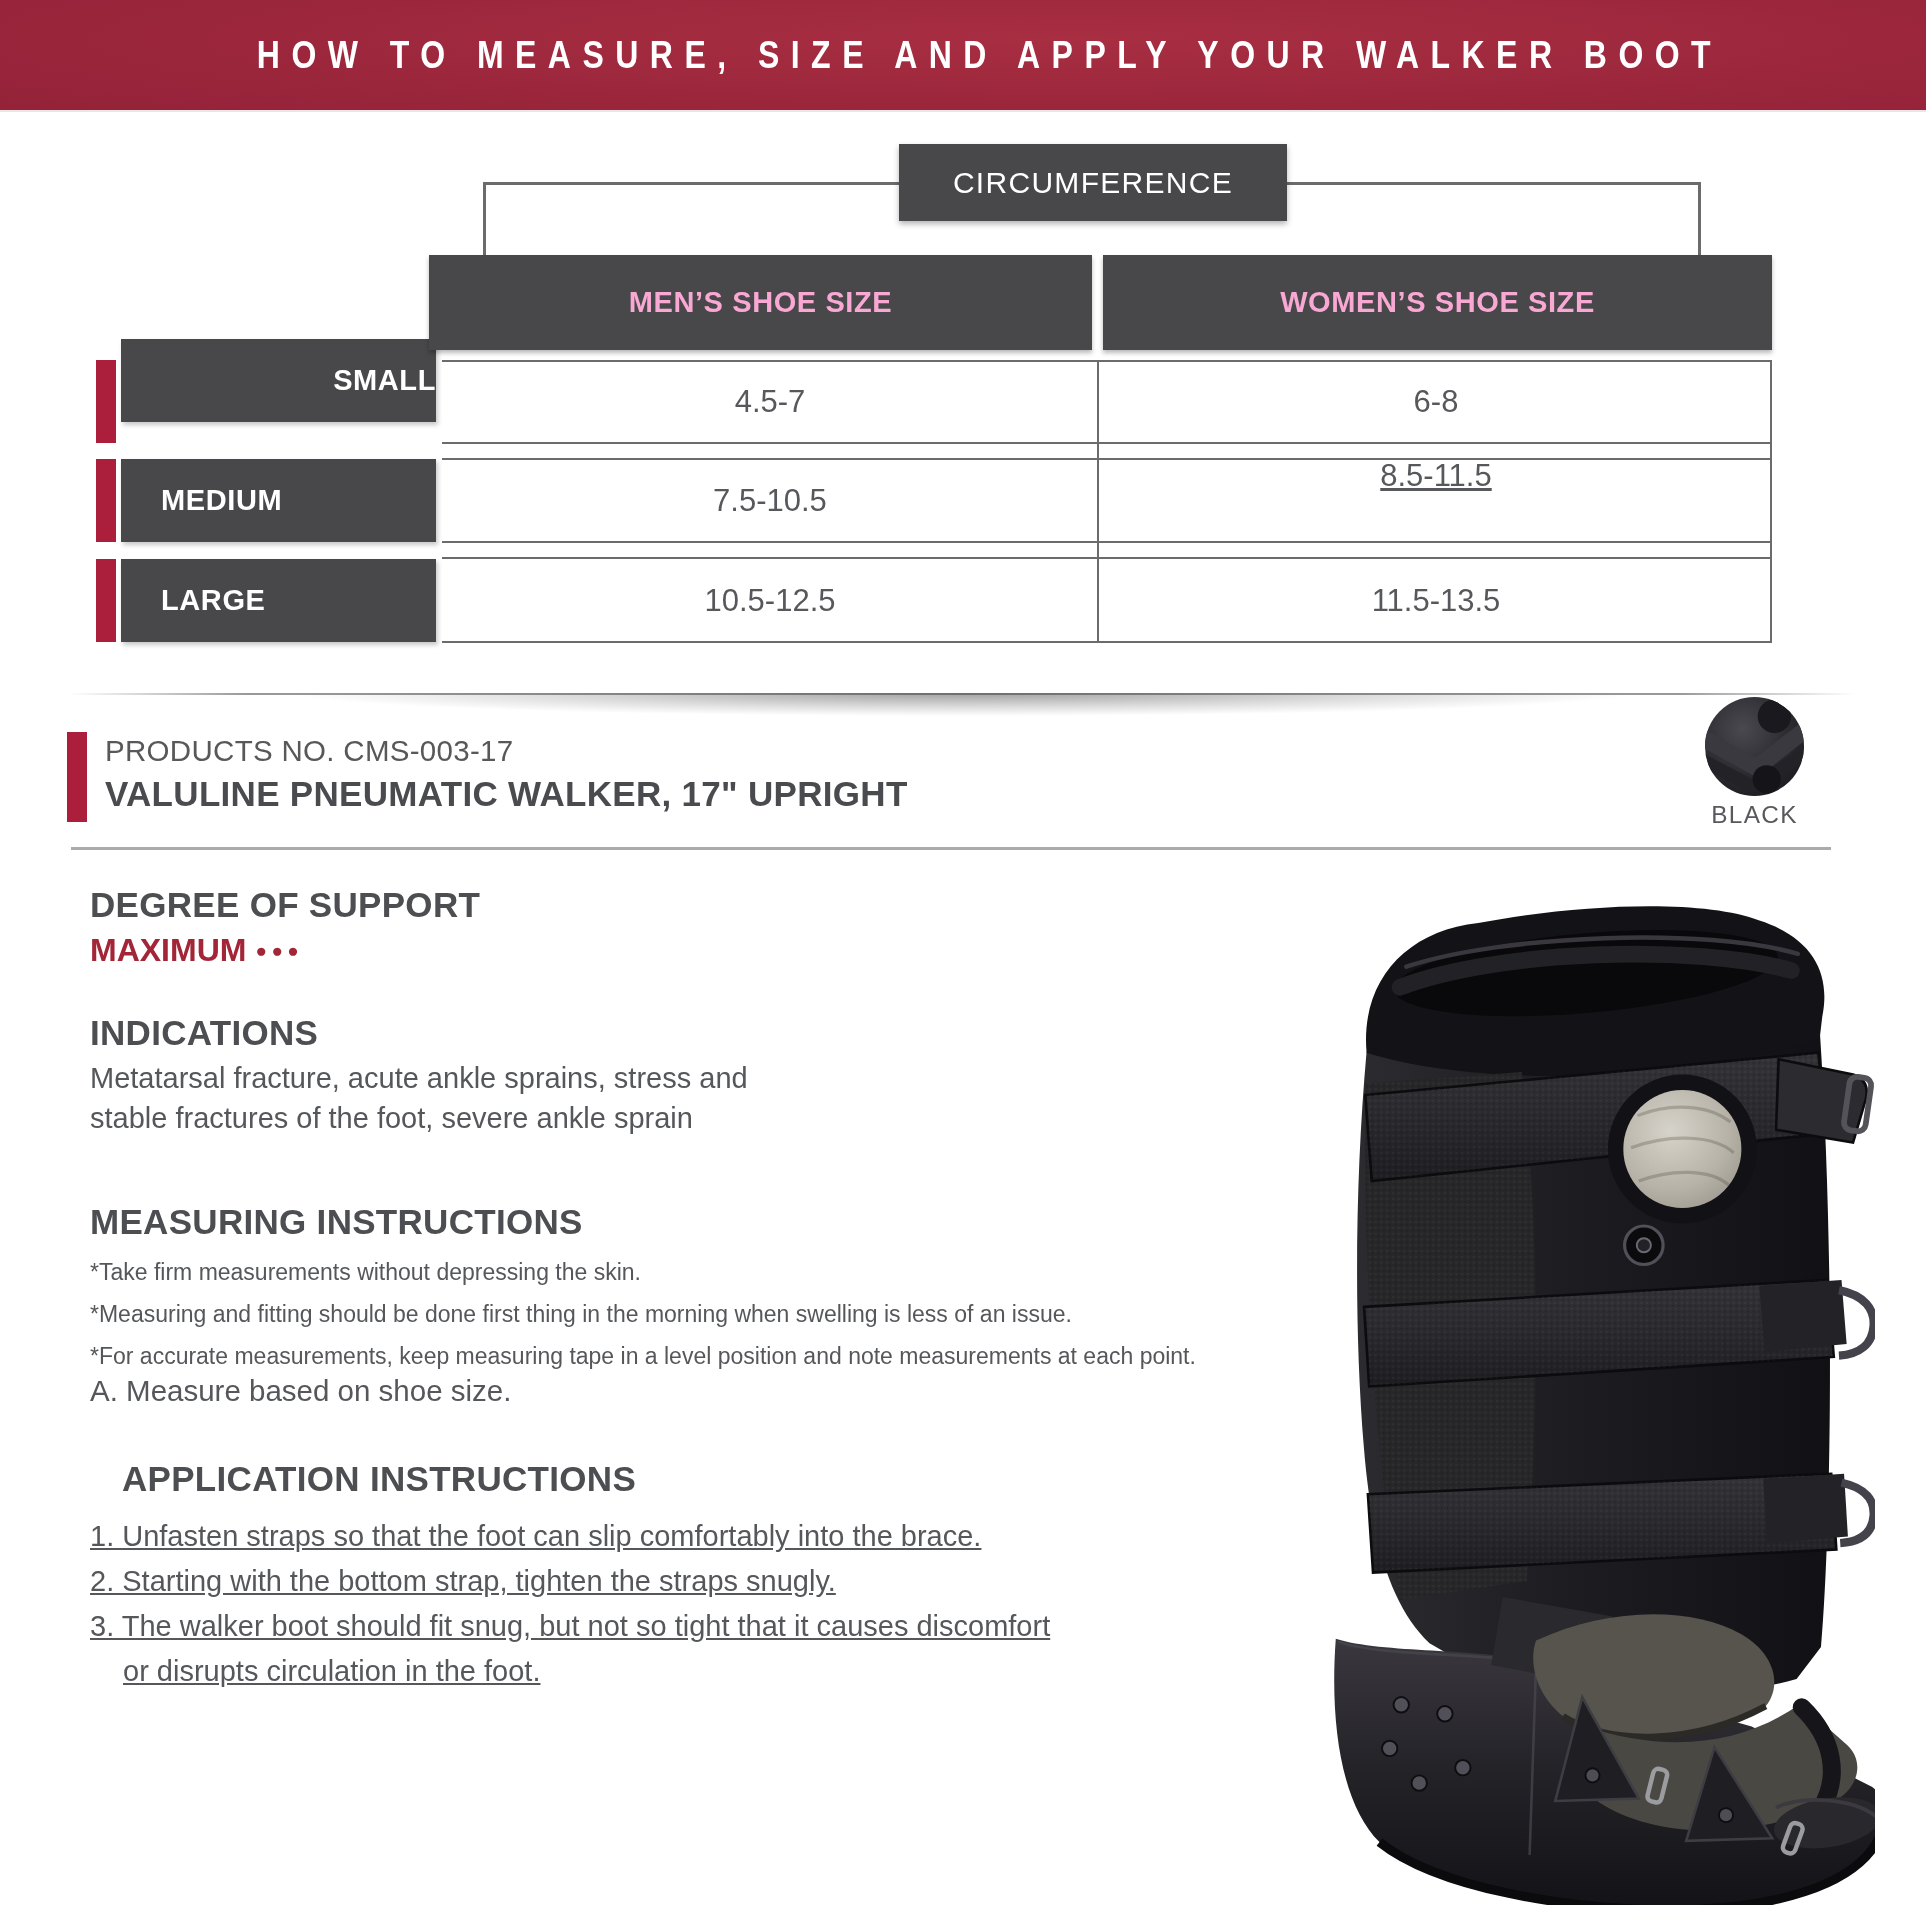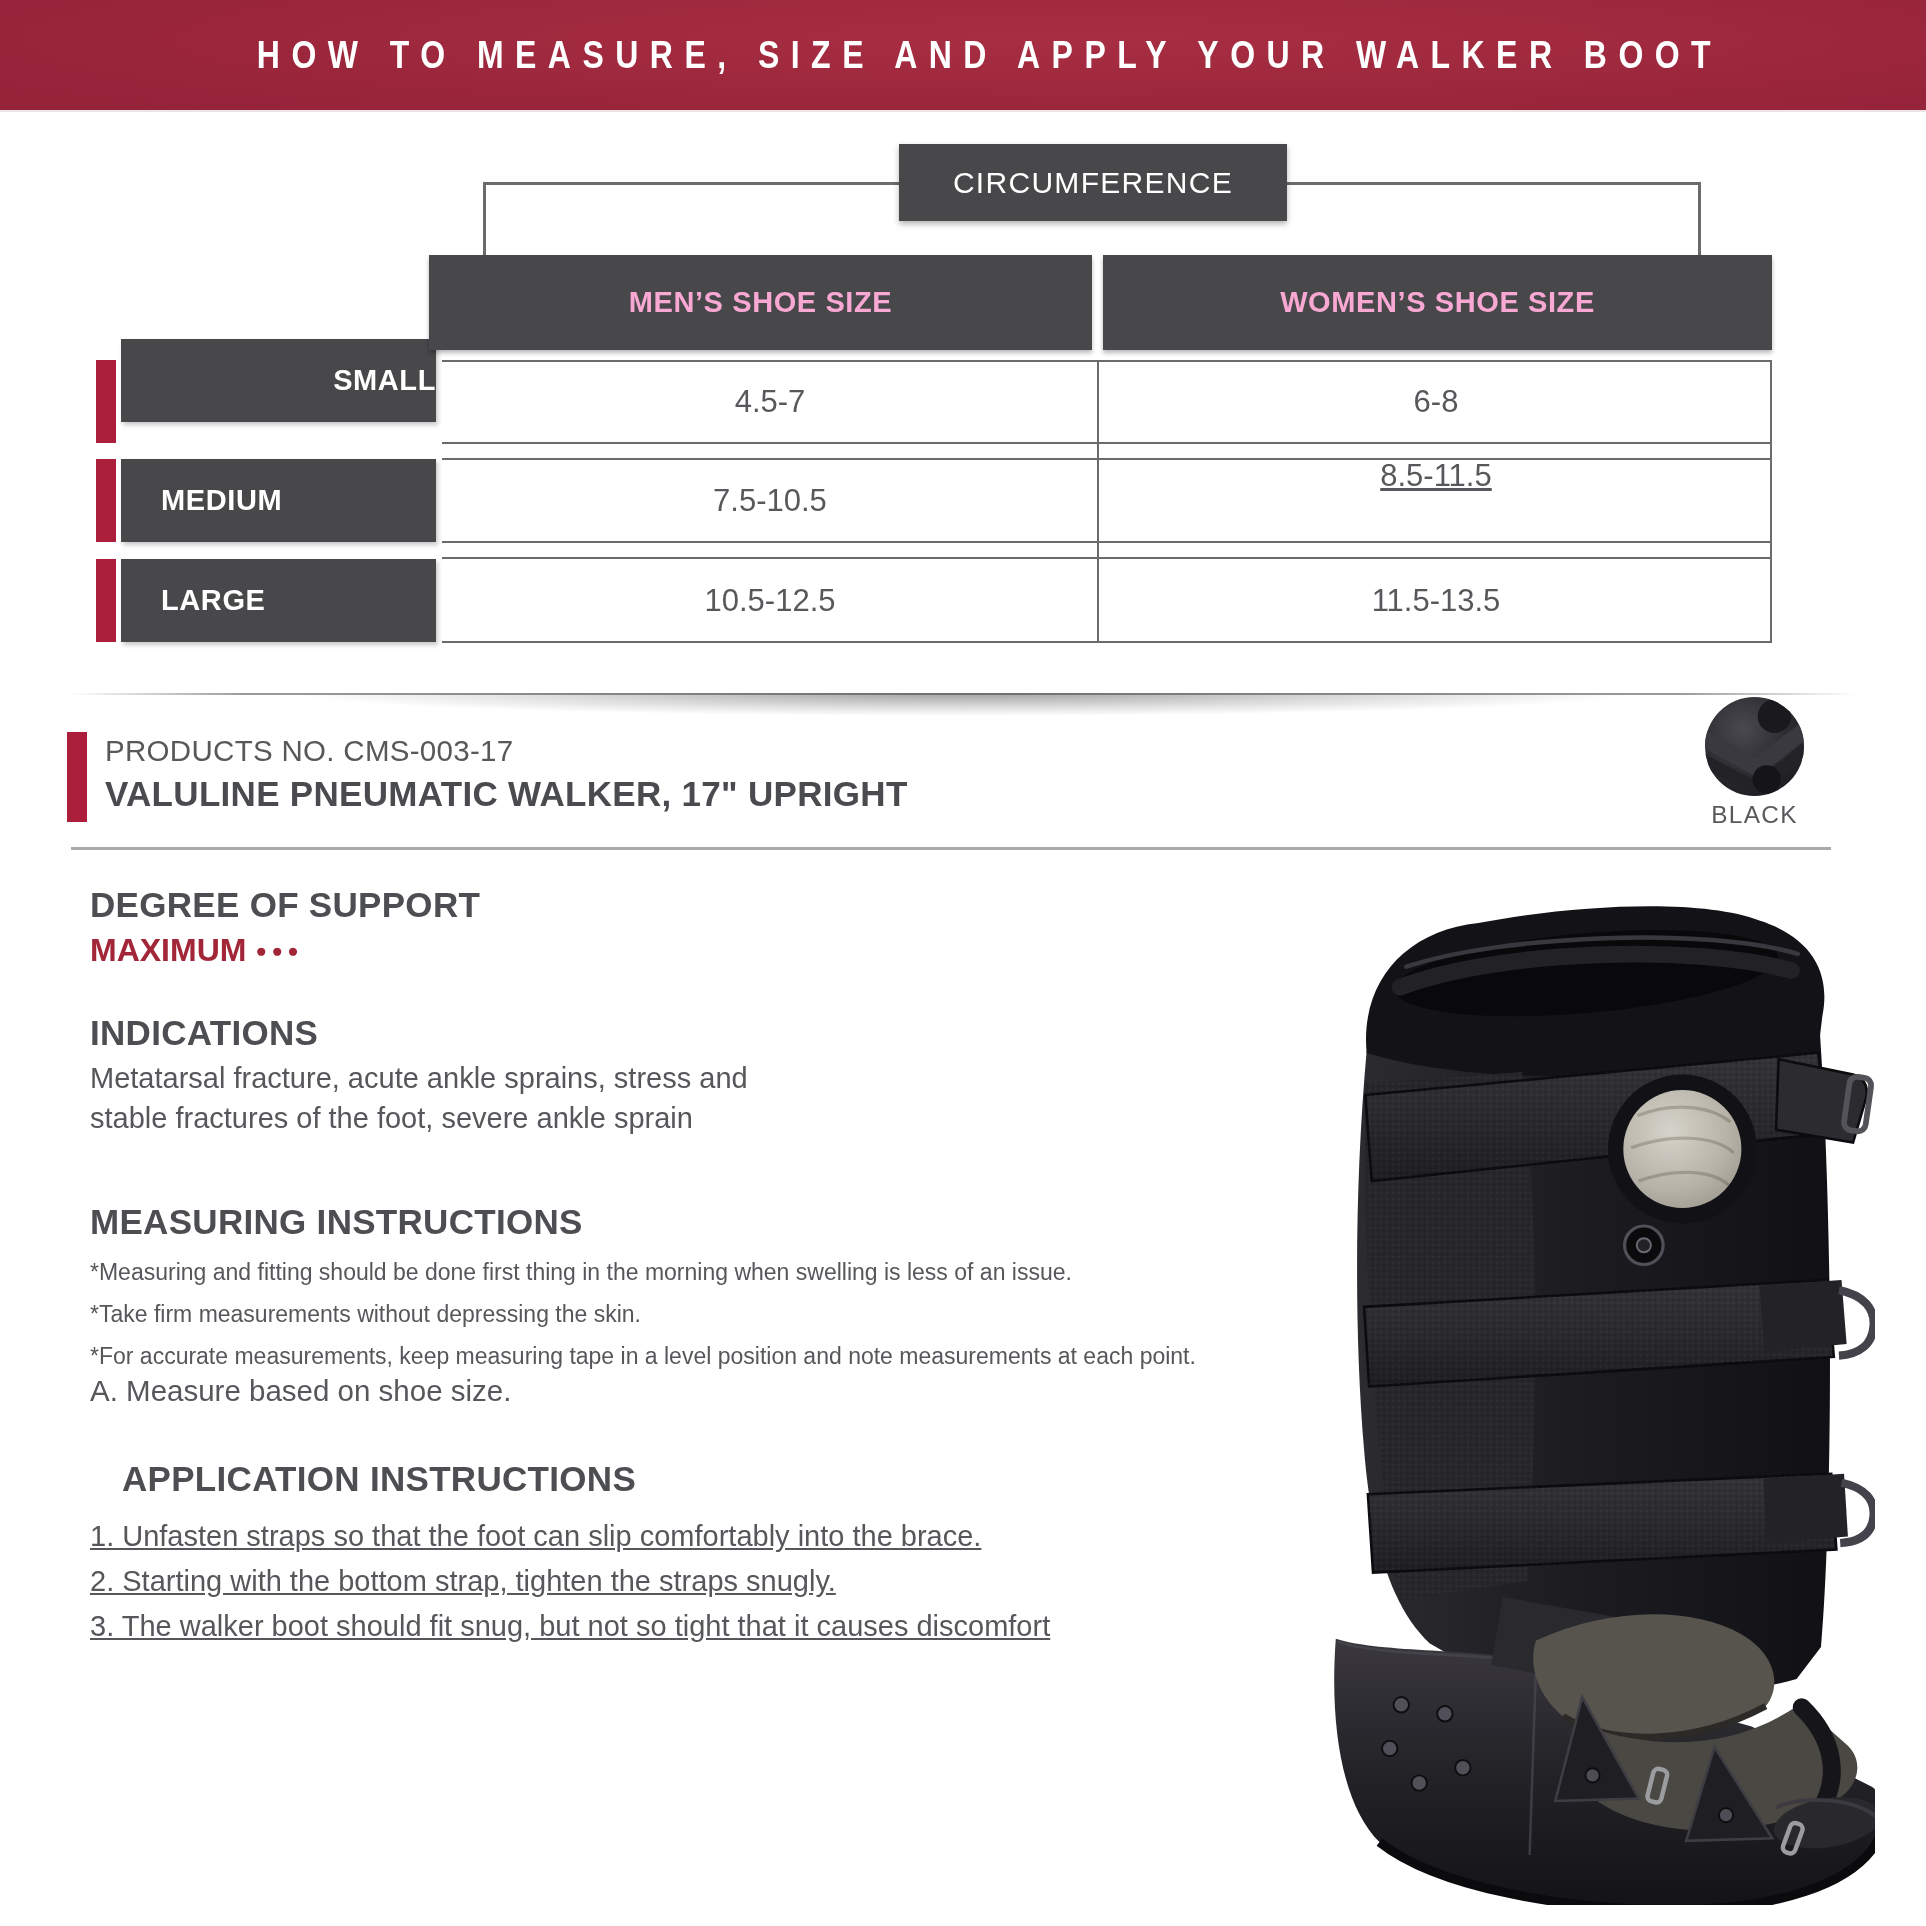--- a/index.html
+++ b/index.html
@@ -185,31 +185,32 @@
 </div>
 
 <div class="abs h1 ind-h">INDICATIONS</div>
 <div class="abs ind-body">
   <div>Metatarsal fracture, acute ankle sprains, stress and</div>
   <div>stable fractures of the foot, severe ankle sprain</div>
 </div>
 
 <div class="abs h1 meas-h">MEASURING INSTRUCTIONS</div>
 <div class="abs meas-notes">
+  <div>*Take firm measurements without depressing the skin.</div>
   <div>*Measuring and fitting should be done first thing in the morning when swelling is less of an issue.</div>
-  <div>*Take firm measurements without depressing the skin.</div>
   <div>*For accurate measurements, keep measuring tape in a level position and note measurements at each point.</div>
 </div>
 <div class="abs meas-step">A. Measure based on shoe size.</div>
 
 <div class="abs h1 app-h">APPLICATION INSTRUCTIONS</div>
 <div class="abs app-steps">
   <div>1. Unfasten straps so that the foot can slip comfortably into the brace.</div>
   <div>2. Starting with the bottom strap, tighten the straps snugly.</div>
   <div>3. The walker boot should fit snug, but not so tight that it causes discomfort</div>
+  <div class="app-cont">or disrupts circulation in the foot.</div>
 </div>
 
 <div class="abs boot">
 <svg viewBox="0 0 880 1580" width="565" height="1014">
   <defs>
     <linearGradient id="gShaft" x1="0" y1="0" x2="1" y2="0">
       <stop offset="0" stop-color="#2c2b2f"></stop>
           <stop offset=".45" stop-color="#1d1c20"></stop>
           <stop offset="1" stop-color="#111014"></stop>
     </linearGradient>

